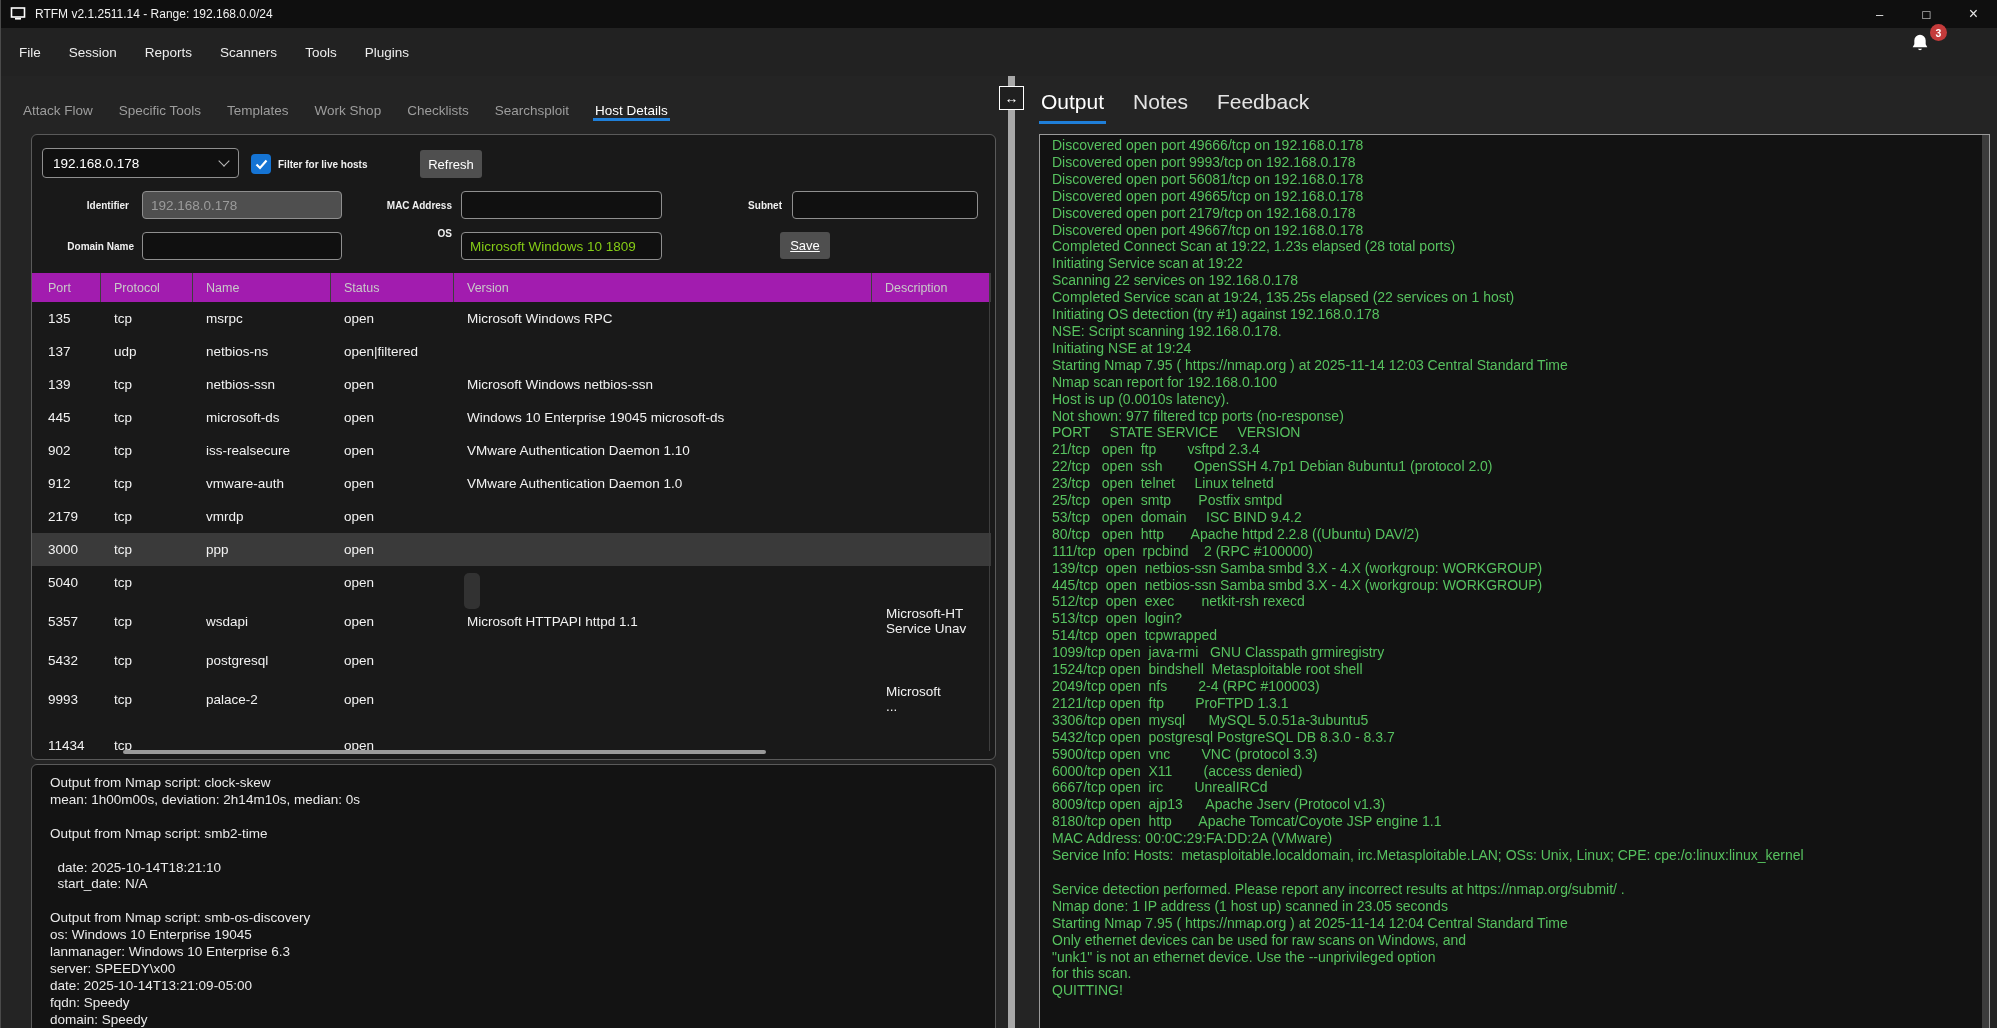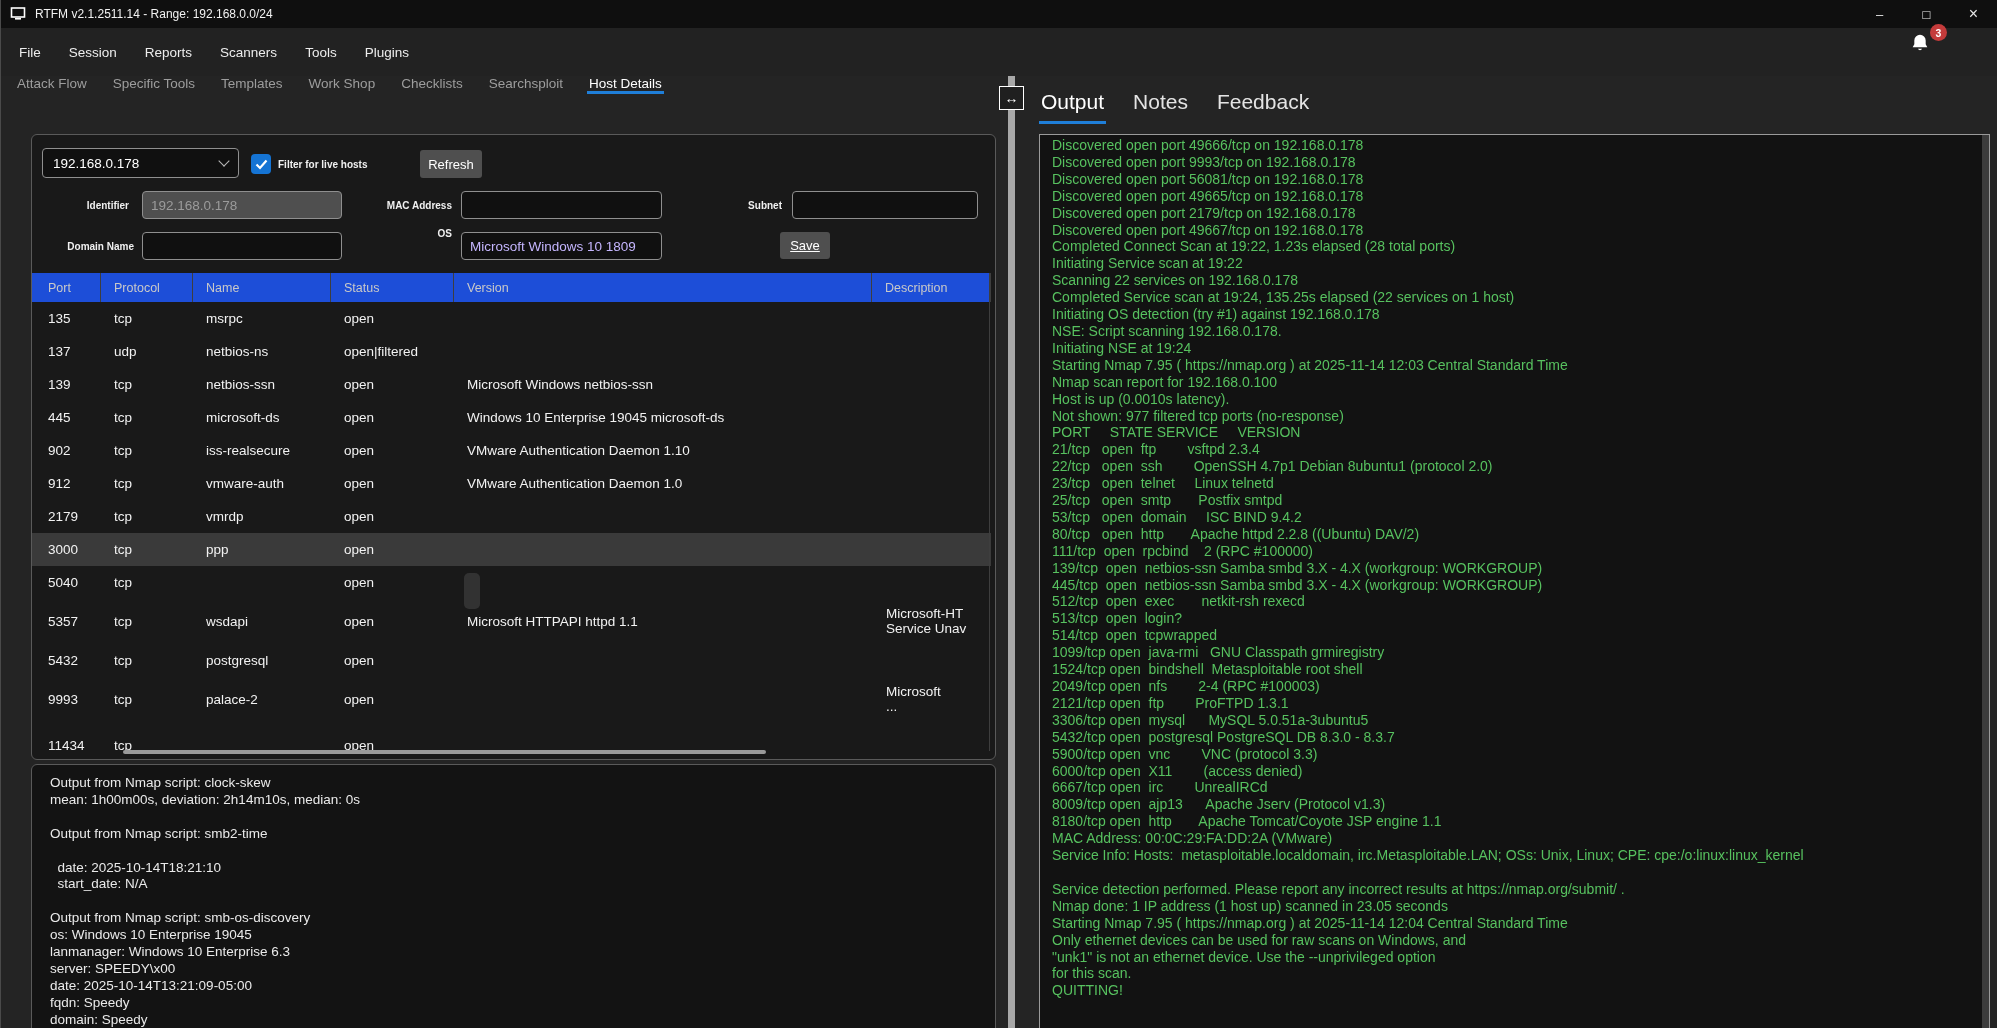--- a/index.html
+++ b/index.html
@@ -21,46 +21,46 @@
   
   .menubar { position:absolute; top:28px; left:0; width:100%; height:48px; background:#222222;
     display:flex; align-items:center; padding-left:4px; }
   .menu-item { padding:7px 14px; color:#ededed; font-size:13.5px; }
   .bell-wrap { position:absolute; left:1908px; top:31px; width:40px; height:32px; }
   .bell-badge { position:absolute; left:21px; top:-7px; width:17px; height:17px; border-radius:50%;
     background:#c43b3b; color:#fff; font-size:10.5px; font-weight:bold;
     display:flex; align-items:center; justify-content:center; }
   
   .tabbar { position:absolute; top:76px; left:0; height:45px; display:flex; gap:22px;
-    padding-left:14px; align-items:flex-start; }
+    padding-left:20px; align-items:flex-end; }
   .tab { color:#9d9d9d; font-size:13.5px; display:flex; align-items:center; padding:0 2px;
     border-bottom:3px solid transparent; }
   .tab.active { color:#ffffff; border-bottom-color:#1f7fd9; }
   
   #host-panel { position:absolute; left:30px; top:134px; width:965px; height:626px;
     background:#191919; border:1px solid #5a5a5a; border-radius:6px; overflow:hidden; }
   .dd { position:absolute; left:10px; top:13px; width:197px; height:30px; background:#101010;
     border:1px solid #8f8f8f; border-radius:4px; color:#fff; font-size:13.5px;
     display:flex; align-items:center; padding:0 10px; }
   .dd .chev { margin-left:auto; border:solid #b9b9b9; border-width:0 1.5px 1.5px 0;
     padding:3.5px; transform:rotate(45deg); margin-top:-5px; }
   .checkbox { position:absolute; left:219px; top:19px; width:20px; height:20px;
     background:#1574d4; border-radius:4px; display:flex; align-items:center; justify-content:center; }
   .form-lbl { position:absolute; color:#f0f0f0; font-size:10px; font-weight:600; height:28px;
     display:flex; align-items:center; justify-content:flex-end; }
   .form-lbl.left { justify-content:flex-start; }
   .tb { position:absolute; background:#101010; border:1px solid #8f8f8f; border-radius:4px;
-    color:#c4b5fd; font-size:13.5px; padding:0 8px; height:28px; outline:none;
+    color:#84cc16; font-size:13.5px; padding:0 8px; height:28px; outline:none;
     font-family:"Liberation Sans","DejaVu Sans",sans-serif; }
   .tb:disabled { background:#4f4f4f; color:#9b9b9b; }
   .btn { position:absolute; background:#4f4f4f; color:#fff; font-size:13px; border:none;
     border-radius:3px; display:flex; align-items:center; justify-content:center;
     font-family:"Liberation Sans","DejaVu Sans",sans-serif; }
   
-  #tbl-header { position:absolute; left:0; top:138px; width:959px; height:29px; background:#1d4ed8;
+  #tbl-header { position:absolute; left:0; top:138px; width:959px; height:29px; background:#a21caf;
     display:flex; }
   .th { height:100%; display:flex; align-items:center; color:#c9c9c9; font-size:12.5px;
     padding-left:13px; border-right:1px solid #3e3e3e; }
   .th:first-child { padding-left:16px; }
   #tbl-body { position:absolute; left:0; top:167px; width:959px; height:457px; overflow:hidden; }
   .trow { display:flex; align-items:stretch; }
   .trow.sel { background:#3a3a3a; }
   .td { display:flex; align-items:center; color:#f2f2f2; font-size:13.5px; padding-left:13px; }
   .td:first-child { padding-left:16px; }
   .td.desc { white-space:pre; line-height:14.5px; padding-left:14px; }
@@ -169,20 +169,21 @@
       <div class="th" style="width: 123px;">Status</div>
       <div class="th" style="width: 418px;">Version</div>
       <div class="th" style="width: 119px;">Description</div>
     </div>
   <div id="tbl-body">
       <div class="trow" style="height: 33px;">
         <div class="td" style="width: 69px;">135</div>
         <div class="td" style="width: 92px;">tcp</div>
         <div class="td" style="width: 138px;">msrpc</div>
         <div class="td" style="width: 123px;">open</div>
+        <div class="td" style="width: 418px;">Microsoft Windows RPC</div>
         <div class="td desc" style="width: 119px;"></div>
       </div>
       <div class="trow" style="height: 33px;">
         <div class="td" style="width: 69px;">137</div>
         <div class="td" style="width: 92px;">udp</div>
         <div class="td" style="width: 138px;">netbios-ns</div>
         <div class="td" style="width: 123px;">open|filtered</div>
         <div class="td" style="width: 418px;"></div>
         <div class="td desc" style="width: 119px;"></div>
       </div>

